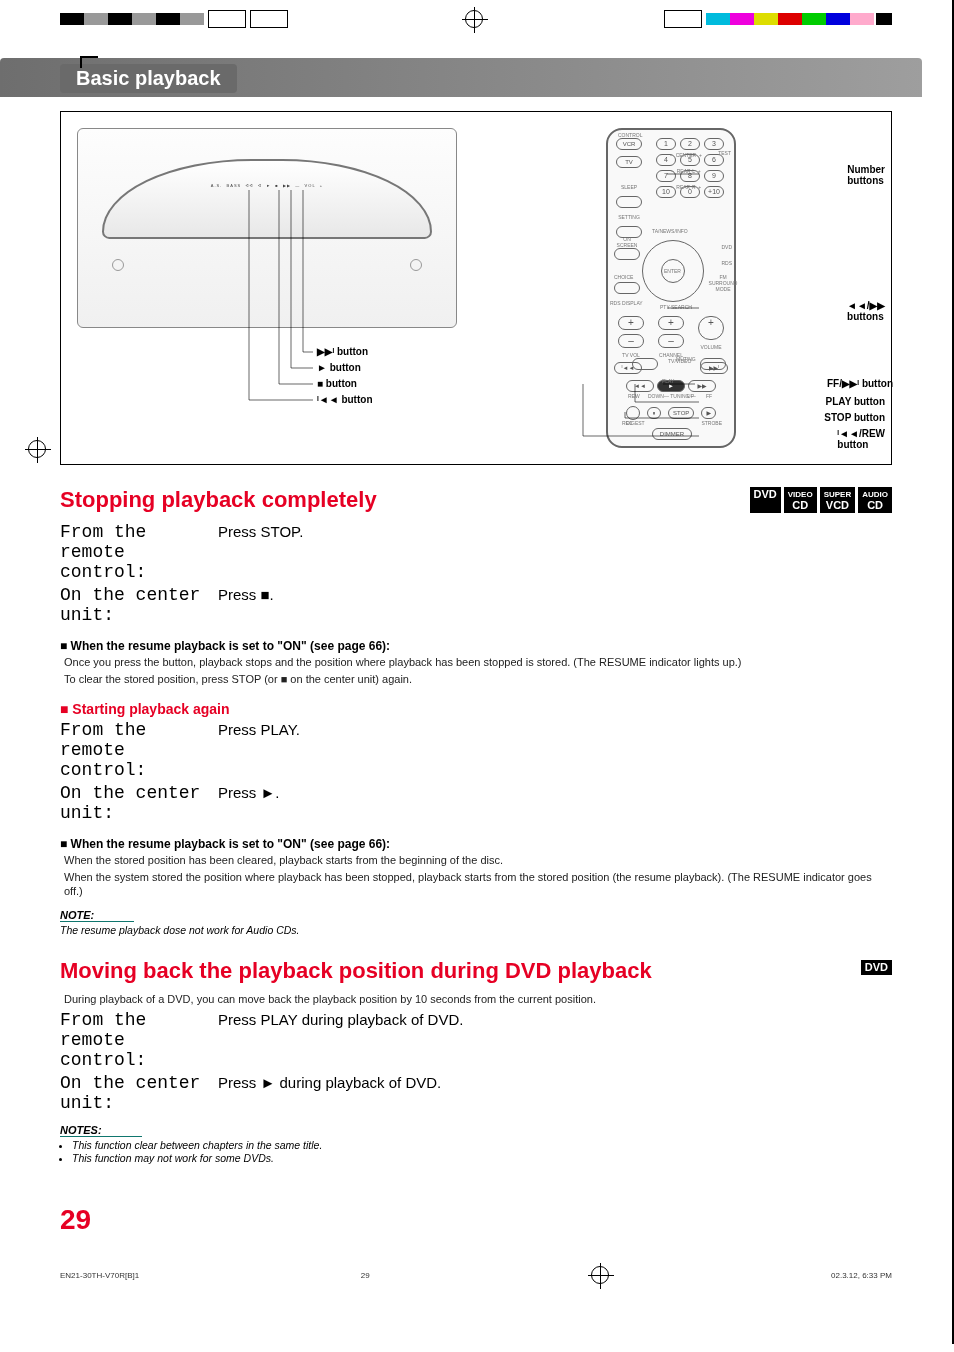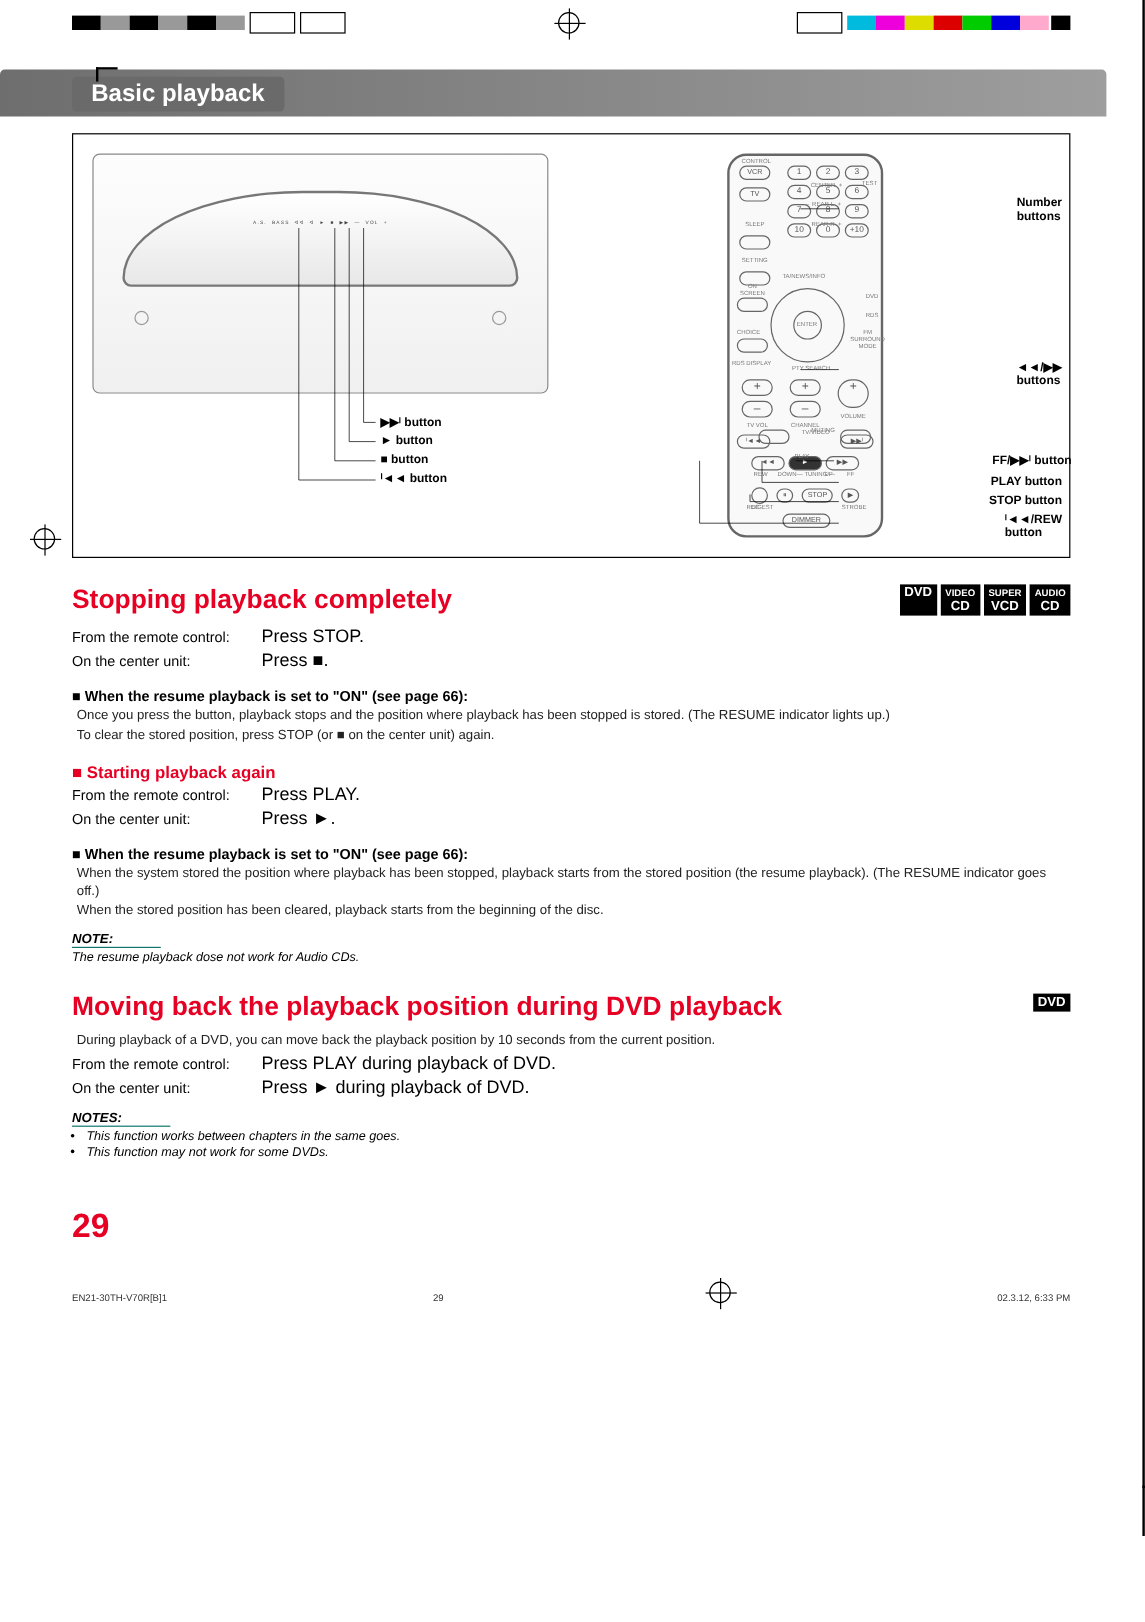--- a/index.html
+++ b/index.html
@@ -190,21 +190,21 @@
   }
   .chip .top { display:block; font-size:8px; }
   .chip .bot { display:block; font-size:11px; }
 
   .line-pair {
     display:flex;
     gap:8px;
     margin:3px 0;
     align-items:baseline;
   }
-  .line-pair .lab { width:150px; font-size:12px; font-family:Liberation Sans, sans-serif; }
+  .line-pair .lab { width:150px; font-size:18px; font-family:Liberation Mono, monospace; }
   .line-pair .val { font-size:15px; font-family:"Trebuchet MS", sans-serif; }
 
   h4.sub {
     font-size:12px; font-weight:bold;
     margin-top:14px;
   }
   h4.sub::before { content:"\25A0  "; }
   h4.sub.red { color:#e60024; font-size:14px; }
 
   p.body { font-size:11px; margin:2px 4px; color:#222; line-height:1.35; }
@@ -214,21 +214,21 @@
   ul.notes li { font-style:italic; font-size:10.5px; margin:1px 0; }
 
   .page-num {
     color:#e60024;
     font-size:28px;
     font-weight:bold;
     margin-top:40px;
   }
 
   .footer {
-    display:flex; justify-content:space-between; align-items:flex-end;
+    display:flex; justify-content:space-between; align-items:center;
     font-size:8px; color:#333;
     margin-top:30px;
     padding-bottom:20px;
   }
   .footer .mid { border:1px solid #000; width:18px; height:18px; border-radius:50%; position:relative;}
   .footer .mid::before{content:"";position:absolute;left:50%;top:-4px;width:1px;height:26px;background:#000;}
   .footer .mid::after{content:"";position:absolute;top:50%;left:-4px;height:1px;width:26px;background:#000;}
 
   .side-reg {
     position:absolute; left:28px; top:440px;
@@ -471,22 +471,22 @@
   <div class="line-pair">
     <span class="lab">From the remote control:</span>
     <span class="val">Press PLAY.</span>
   </div>
   <div class="line-pair">
     <span class="lab">On the center unit:</span>
     <span class="val">Press ►.</span>
   </div>
 
   <h4 class="sub">When the resume playback is set to "ON" (see page 66):</h4>
+  <p class="body">When the stored position has been cleared, playback starts from the beginning of the disc.</p>
   <p class="body">When the system stored the position where playback has been stopped, playback starts from the stored position (the resume playback). (The RESUME indicator goes off.)</p>
-  <p class="body">When the stored position has been cleared, playback starts from the beginning of the disc.</p>
 
   <p class="note-label">NOTE:</p>
   <p class="note-text">The resume playback dose not work for Audio CDs.</p>
 
   
   <h2 class="section">Moving back the playback position during DVD playback</h2>
   <div class="chips" style="margin-top:-30px;">
     <div class="chip">
         <span class="top"></span>
         <span class="bot">DVD</span>
@@ -501,21 +501,21 @@
     <span class="val">Press PLAY during playback of DVD.</span>
   </div>
   <div class="line-pair">
     <span class="lab">On the center unit:</span>
     <span class="val">Press ► during playback of DVD.</span>
   </div>
 
 
   <p class="note-label">NOTES:</p>
   <ul class="notes">
-    <li>This function works between chapters in the same goes.</li>
+    <li>This function clear between chapters in the same title.</li>
     <li>This function may not work for some DVDs.</li>
   </ul>
 
   <div class="page-num">29</div>
 
   <div class="footer">
     <span>EN21-30TH-V70R[B]1</span>
     <span>29</span>
     <div class="mid"></div>
     <span>02.3.12, 6:33 PM</span>

